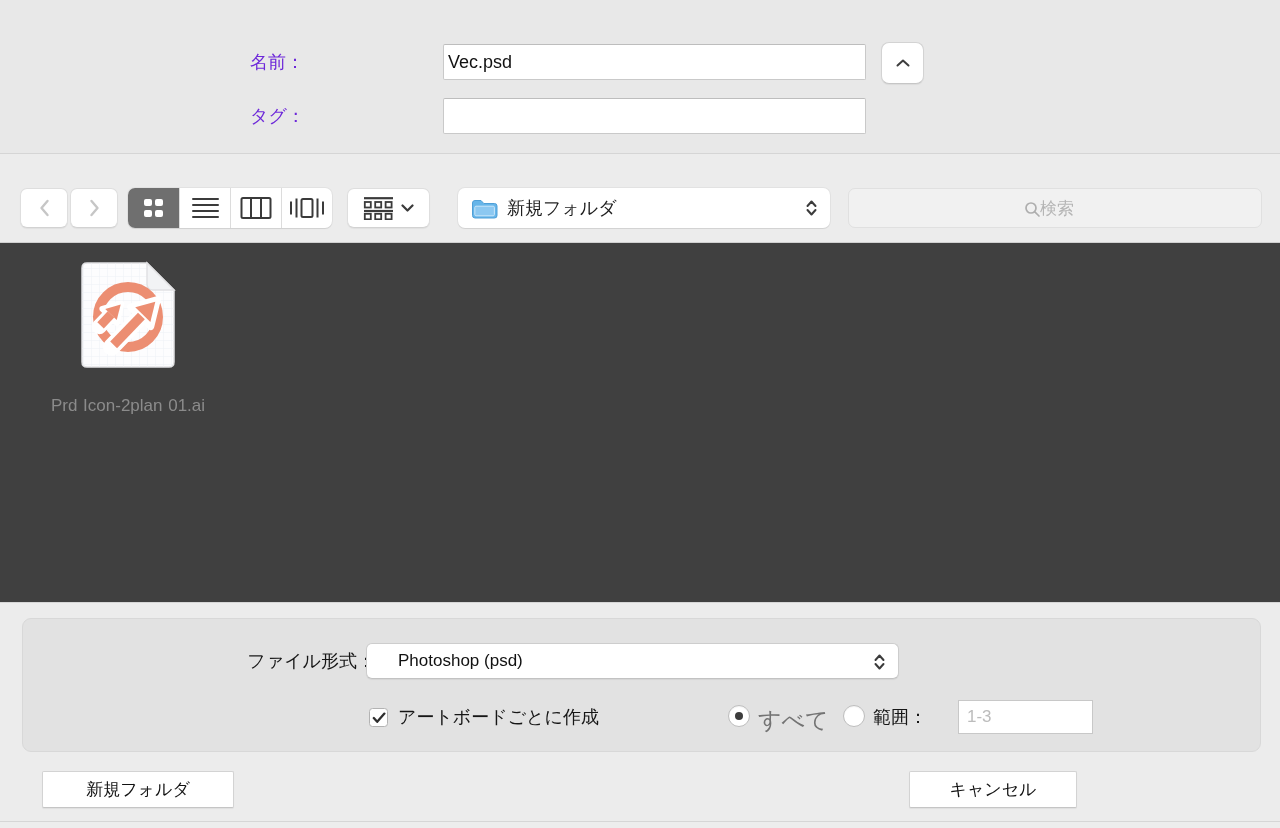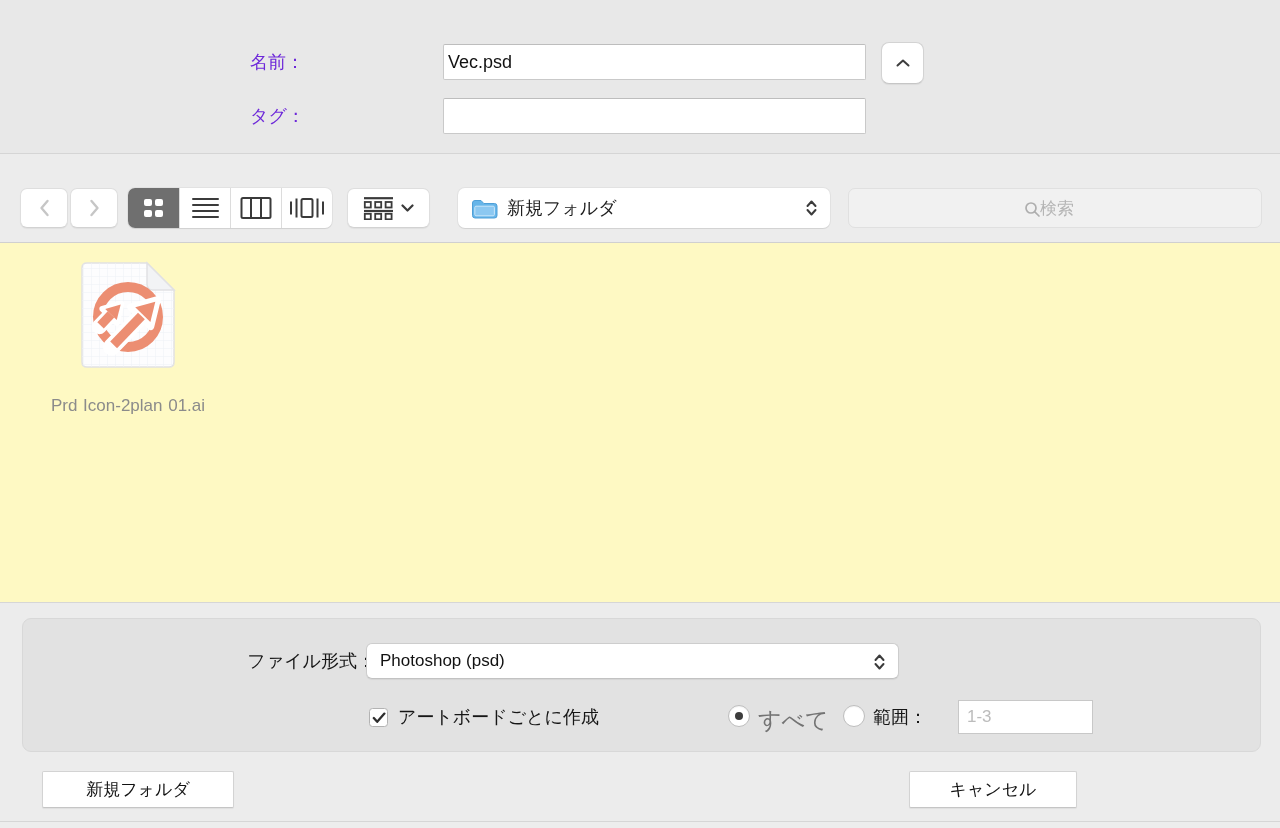--- a/index.html
+++ b/index.html
@@ -32,29 +32,29 @@
   .btn-group{left:347px;width:83px;gap:7px;}
   .dd-location{position:absolute;left:458px;top:34px;width:372px;height:40px;background:#fff;border-radius:7px;box-shadow:0 1px 1px rgba(0,0,0,.07),0 0 0 1px rgba(0,0,0,.04);display:flex;align-items:center;box-sizing:border-box;padding-left:13px;}
   .dd-location .loc-text{font-size:18px;color:#1c1c1c;margin-left:9px;}
   .dd-chevrons{position:absolute;right:12px;top:11px;}
   .searchbox{position:absolute;left:848px;top:34px;width:414px;height:40px;background:#f1f1f1;border:1px solid #e0e0e0;border-radius:7px;box-sizing:border-box;}
   .searchbox input{position:absolute;left:0;top:0;width:100%;height:100%;background:transparent;border:none;outline:none;text-align:center;font-size:17px;color:#333;font-family:inherit;}
   .searchbox input::placeholder{color:#b5b5b5;}
   .search-icon{position:absolute;left:calc(50% - 31px);top:12px;pointer-events:none;}
 
   
-  .sec-files{position:absolute;left:0;top:243px;width:1280px;height:360px;background:#fef9c3;border-bottom:1px solid #d6d6d6;box-sizing:border-box;}
+  .sec-files{position:absolute;left:0;top:243px;width:1280px;height:360px;background:#404040;border-bottom:1px solid #d6d6d6;box-sizing:border-box;}
   .file-item{position:absolute;left:48px;top:17px;width:160px;text-align:center;cursor:default;}
   .file-icon{display:block;margin:0 auto;}
   .file-name{margin-top:21px;font-size:17px;line-height:29px;color:#8b8b8b;word-spacing:1px;}
 
   
   .panel{position:absolute;left:22px;top:618px;width:1239px;height:134px;background:#e2e2e2;border:1px solid #d8d8d8;border-radius:9px;box-sizing:border-box;}
   .lbl-format{position:absolute;left:130px;top:24px;width:222px;text-align:right;font-size:18px;line-height:36px;color:#161616;}
-  .dd-format{position:absolute;left:343px;top:24px;width:533px;height:36px;background:#fff;border:1px solid #cdcdcd;border-bottom-color:#c2c2c2;border-radius:6px;box-shadow:0 1px 1px rgba(0,0,0,.06);box-sizing:border-box;display:flex;align-items:center;padding-left:13px;}
+  .dd-format{position:absolute;left:343px;top:24px;width:533px;height:36px;background:#fff;border:1px solid #cdcdcd;border-bottom-color:#c2c2c2;border-radius:6px;box-shadow:0 1px 1px rgba(0,0,0,.06);box-sizing:border-box;display:flex;align-items:center;padding-left:31px;}
   .dd-format .fmt-text{font-size:17px;color:#111;}
   .checkbox{position:absolute;left:346px;top:89px;width:19px;height:19px;background:#fff;border:1px solid #b3b3b3;border-radius:3.5px;box-sizing:border-box;display:flex;align-items:center;justify-content:center;}
   .lbl-artboard{position:absolute;left:375px;top:86px;font-size:18px;color:#161616;}
   .radio{position:absolute;top:86px;width:22px;height:22px;background:#fff;border:1px solid #bdbdbd;border-radius:50%;box-sizing:border-box;display:flex;align-items:center;justify-content:center;box-shadow:inset 0 1px 1px rgba(0,0,0,.05);}
   .radio .dot{width:8px;height:8px;border-radius:50%;background:#3c3c3c;}
   .radio-all{left:705px;}
   .radio-range{left:820px;}
   .lbl-all{position:absolute;left:735px;top:86px;font-size:23px;color:#737373;font-family:Liberation Serif, serif;}
   .lbl-range{position:absolute;left:850px;top:86px;font-size:18px;color:#161616;}
   .range-input{position:absolute;left:935px;top:81px;width:135px;height:34px;box-sizing:border-box;background:#fff;border:1px solid #c8c8c8;font-size:17px;color:#333;padding:0 8px;outline:none;font-family:inherit;}

